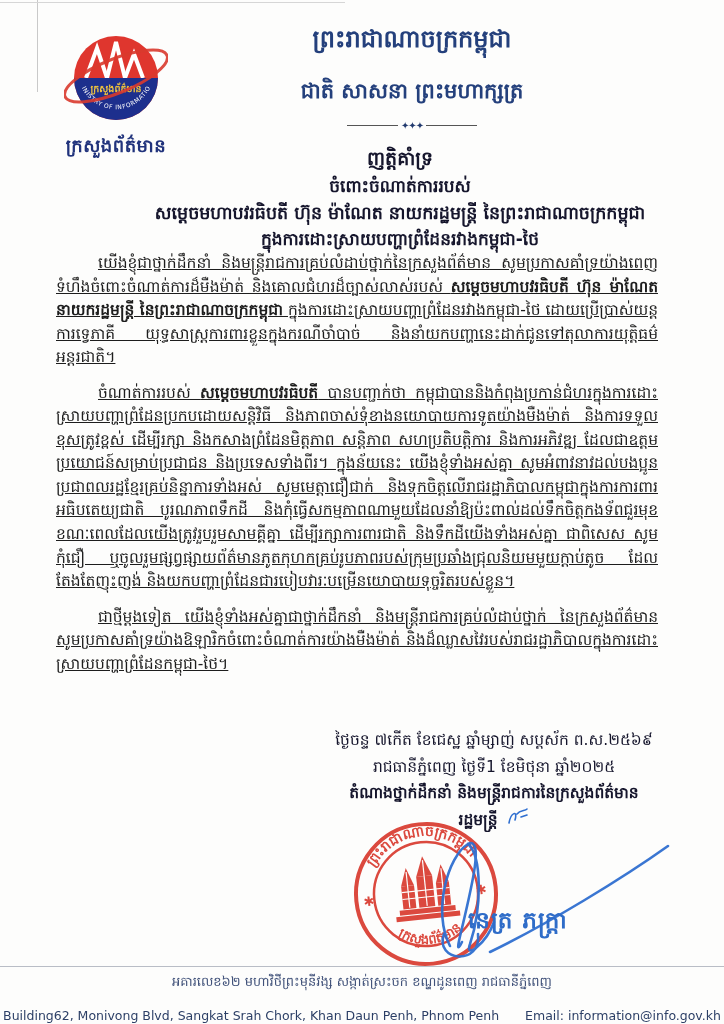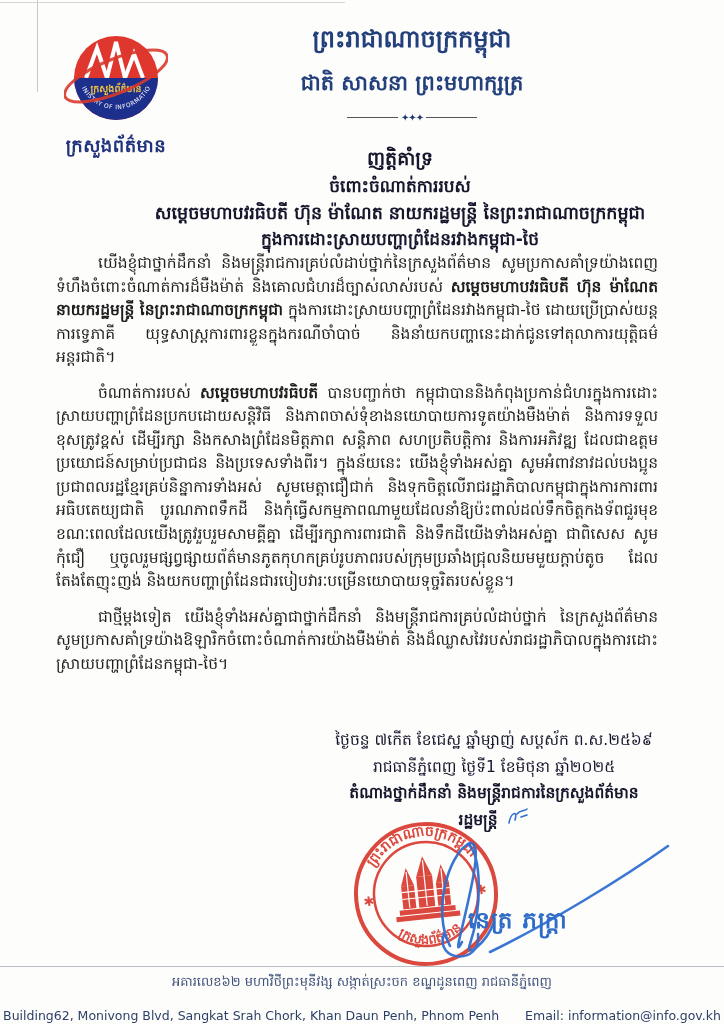--- a/index.html
+++ b/index.html
@@ -12,36 +12,36 @@
   .scan-v{position:absolute;left:37px;top:0;width:1px;height:92px;background:#c9c9c9;}
   .scan-h{position:absolute;left:0;top:2px;width:345px;height:1px;background:#d6d6d6;}
 
   
   .logo-block{position:absolute;left:46px;top:26px;width:140px;text-align:center;}
   .logo-block svg{display:block;margin:0 auto;}
   .logo-caption{margin-top:4px;font-size:18px;font-weight:bold;color:#21337c;letter-spacing:.5px;}
 
   .kingdom-block{position:absolute;left:188px;top:24px;width:448px;text-align:center;color:#24407c;}
   .kingdom-title{font-size:24px;font-weight:bold;line-height:1.25;}
-  .kingdom-motto{font-size:21px;font-weight:bold;margin-top:16px;line-height:1.25;}
+  .kingdom-motto{font-size:21px;font-weight:bold;margin-top:24px;line-height:1.25;}
   .hdr-divider{margin:14px auto 0;width:130px;height:14px;display:flex;align-items:center;justify-content:center;color:#223a6e;}
   .hdr-divider .bar{flex:1;height:1px;background:#555;}
   .hdr-divider .orn{font-size:10px;padding:0 3px;letter-spacing:-1px;}
 
   
   .title-block{position:absolute;left:60px;top:146px;width:680px;text-align:center;color:#15152c;line-height:1.35;}
   .title-block .t1{font-size:19px;font-weight:bold;}
   .title-block .t2{font-size:17px;font-weight:bold;margin-top:3px;}
   .title-block .t3{font-size:17.5px;font-weight:bold;margin-top:4px;}
   .title-block .t4{font-size:17px;font-weight:bold;margin-top:3px;}
 
   
   .body-text{position:absolute;left:56px;top:252px;width:614px;font-size:15.5px;
     line-height:1.52;text-align:justify;color:#1d1d1d;}
-  .body-text p{margin:0 12px 12px 0;text-indent:42px;}
+  .body-text p{margin:0 12px 12px 0;text-indent:42px;text-decoration:underline;}
   .body-text .b{font-weight:bold;}
 
   
   .date-block{position:absolute;left:286px;top:727px;width:416px;text-align:center;
     font-size:15.5px;line-height:1.72;color:#15152c;}
   .date-block .bold{font-weight:bold;}
   .role-line{font-weight:bold;display:inline-flex;align-items:flex-start;gap:8px;text-align:center;}
   .role-line svg{margin-top:1px;}
 
   .stamp{position:absolute;left:350px;top:818px;width:152px;height:152px;transform:rotate(-6deg);opacity:.92;}

